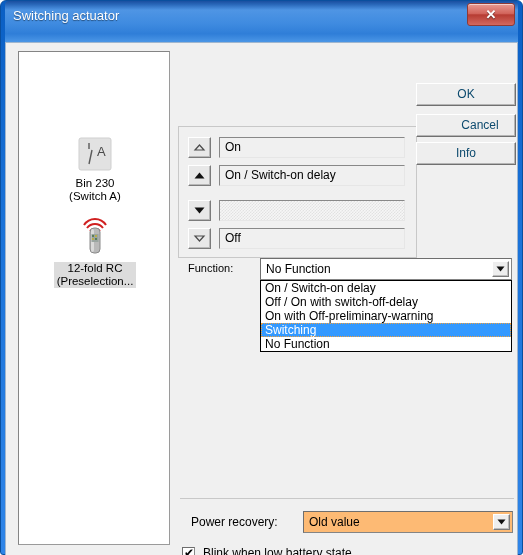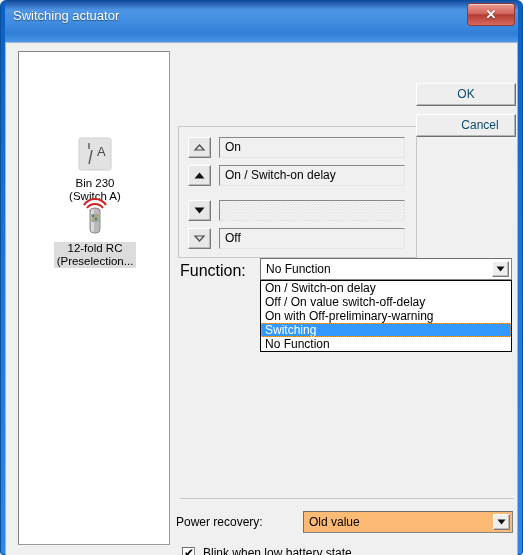--- a/index.html
+++ b/index.html
@@ -176,22 +176,22 @@
     line-height: 21px;
     cursor: pointer;
   }
   #ok-button     { left: 410px; top: 40px; }
   #cancel-button { left: 410px; top: 71px; padding-left: 28px; }
   #info-button   { left: 410px; top: 99px; }
 
   
   #function-label {
     position: absolute;
-    left: 174px; top: 219px;
-    font-size: 16px;
+    left: 182px; top: 219px;
+    font-size: 11px;
     text-align: center;
   }
   #function-combo {
     position: absolute;
     left: 254px; top: 215px;
     width: 252px; height: 22px;
     box-sizing: border-box;
     background: #ffffff;
     border: 1px solid #848484;
     border-top-color: #6e6e6e;
@@ -248,21 +248,21 @@
 
   
   #divider {
     position: absolute;
     left: 174px; top: 455px;
     width: 334px; height: 1px;
     background: #c8c8c8;
   }
   #power-label {
     position: absolute;
-    left: 170px; top: 472px;
+    left: 185px; top: 472px;
     font-size: 12px;
   }
   #power-combo {
     position: absolute;
     left: 297px; top: 468px;
     width: 210px; height: 22px;
     box-sizing: border-box;
     background: #fdba74;
     border: 1px solid #848484;
     border-top-color: #6e6e6e;
@@ -333,21 +333,21 @@
           </svg>
         </span>
         <span class="device-label">
           <span class="device-label-wrap">
             <span>Bin 230</span><br>
             <span>(Switch A)</span>
           </span>
         </span>
       </div>
 
-      <div class="device-item selected" style="top:144px;text-decoration:underline;">
+      <div class="device-item selected" style="top:164px;text-decoration:underline;">
         <span class="device-icon">
           <svg width="34" height="40" viewBox="0 0 34 40">
             <path d="M6 9 A13 13 0 0 1 28 9" fill="none" stroke="#d02020" stroke-width="2"></path>
             <path d="M9 12 A10 10 0 0 1 25 12" fill="none" stroke="#d02020" stroke-width="2"></path>
             <path d="M12 15 A7 7 0 0 1 22 15" fill="none" stroke="#d02020" stroke-width="2"></path>
             <rect x="12" y="12" width="10" height="25" rx="4" fill="#b9b9b9" stroke="#8a8a8a"></rect>
             <rect x="13" y="13" width="3" height="23" rx="2" fill="#dadada"></rect>
             <rect x="13.5" y="18" width="7" height="8" fill="#9aa5a0"></rect>
             <circle cx="15" cy="20" r="0.9" fill="#3c6b3c"></circle>
             <circle cx="18" cy="20" r="0.9" fill="#c8b020"></circle>
@@ -398,34 +398,35 @@
           <svg width="13" height="11" viewBox="0 0 13 11">
             <polygon points="6.5,8 11,3 2,3" fill="none" stroke="#4a4a4a" stroke-width="1.2"></polygon>
           </svg>
         </div>
         <div class="scene-field">Off</div>
       </div>
     </div>
 
     <div class="dlg-button" id="ok-button">OK</div>
     <div class="dlg-button" id="cancel-button">Cancel</div>
+    <div class="dlg-button" id="info-button">Info</div>
 
     <div id="function-label">Function:</div>
     <div id="function-combo">
       <span id="function-combo-value">No Function</span>
       <span class="combo-arrow">
         <svg width="9" height="6" viewBox="0 0 9 6">
           <polygon points="4.5,5.5 8.5,0.5 0.5,0.5" fill="#111111"></polygon>
         </svg>
       </span>
     </div>
 
     <div id="function-dropdown">
       <div class="dropdown-option">On / Switch-on delay</div>
-      <div class="dropdown-option">Off / On value switch-off-delay</div>
+      <div class="dropdown-option">Off / On with switch-off-delay</div>
       <div class="dropdown-option">On with Off-preliminary-warning</div>
       <div class="dropdown-option selected">Switching</div>
       <div class="dropdown-option">No Function</div>
     </div>
 
     <div id="divider"></div>
 
     <div id="power-label">Power recovery:</div>
     <div id="power-combo">
       <span id="power-combo-value">Old value</span>

